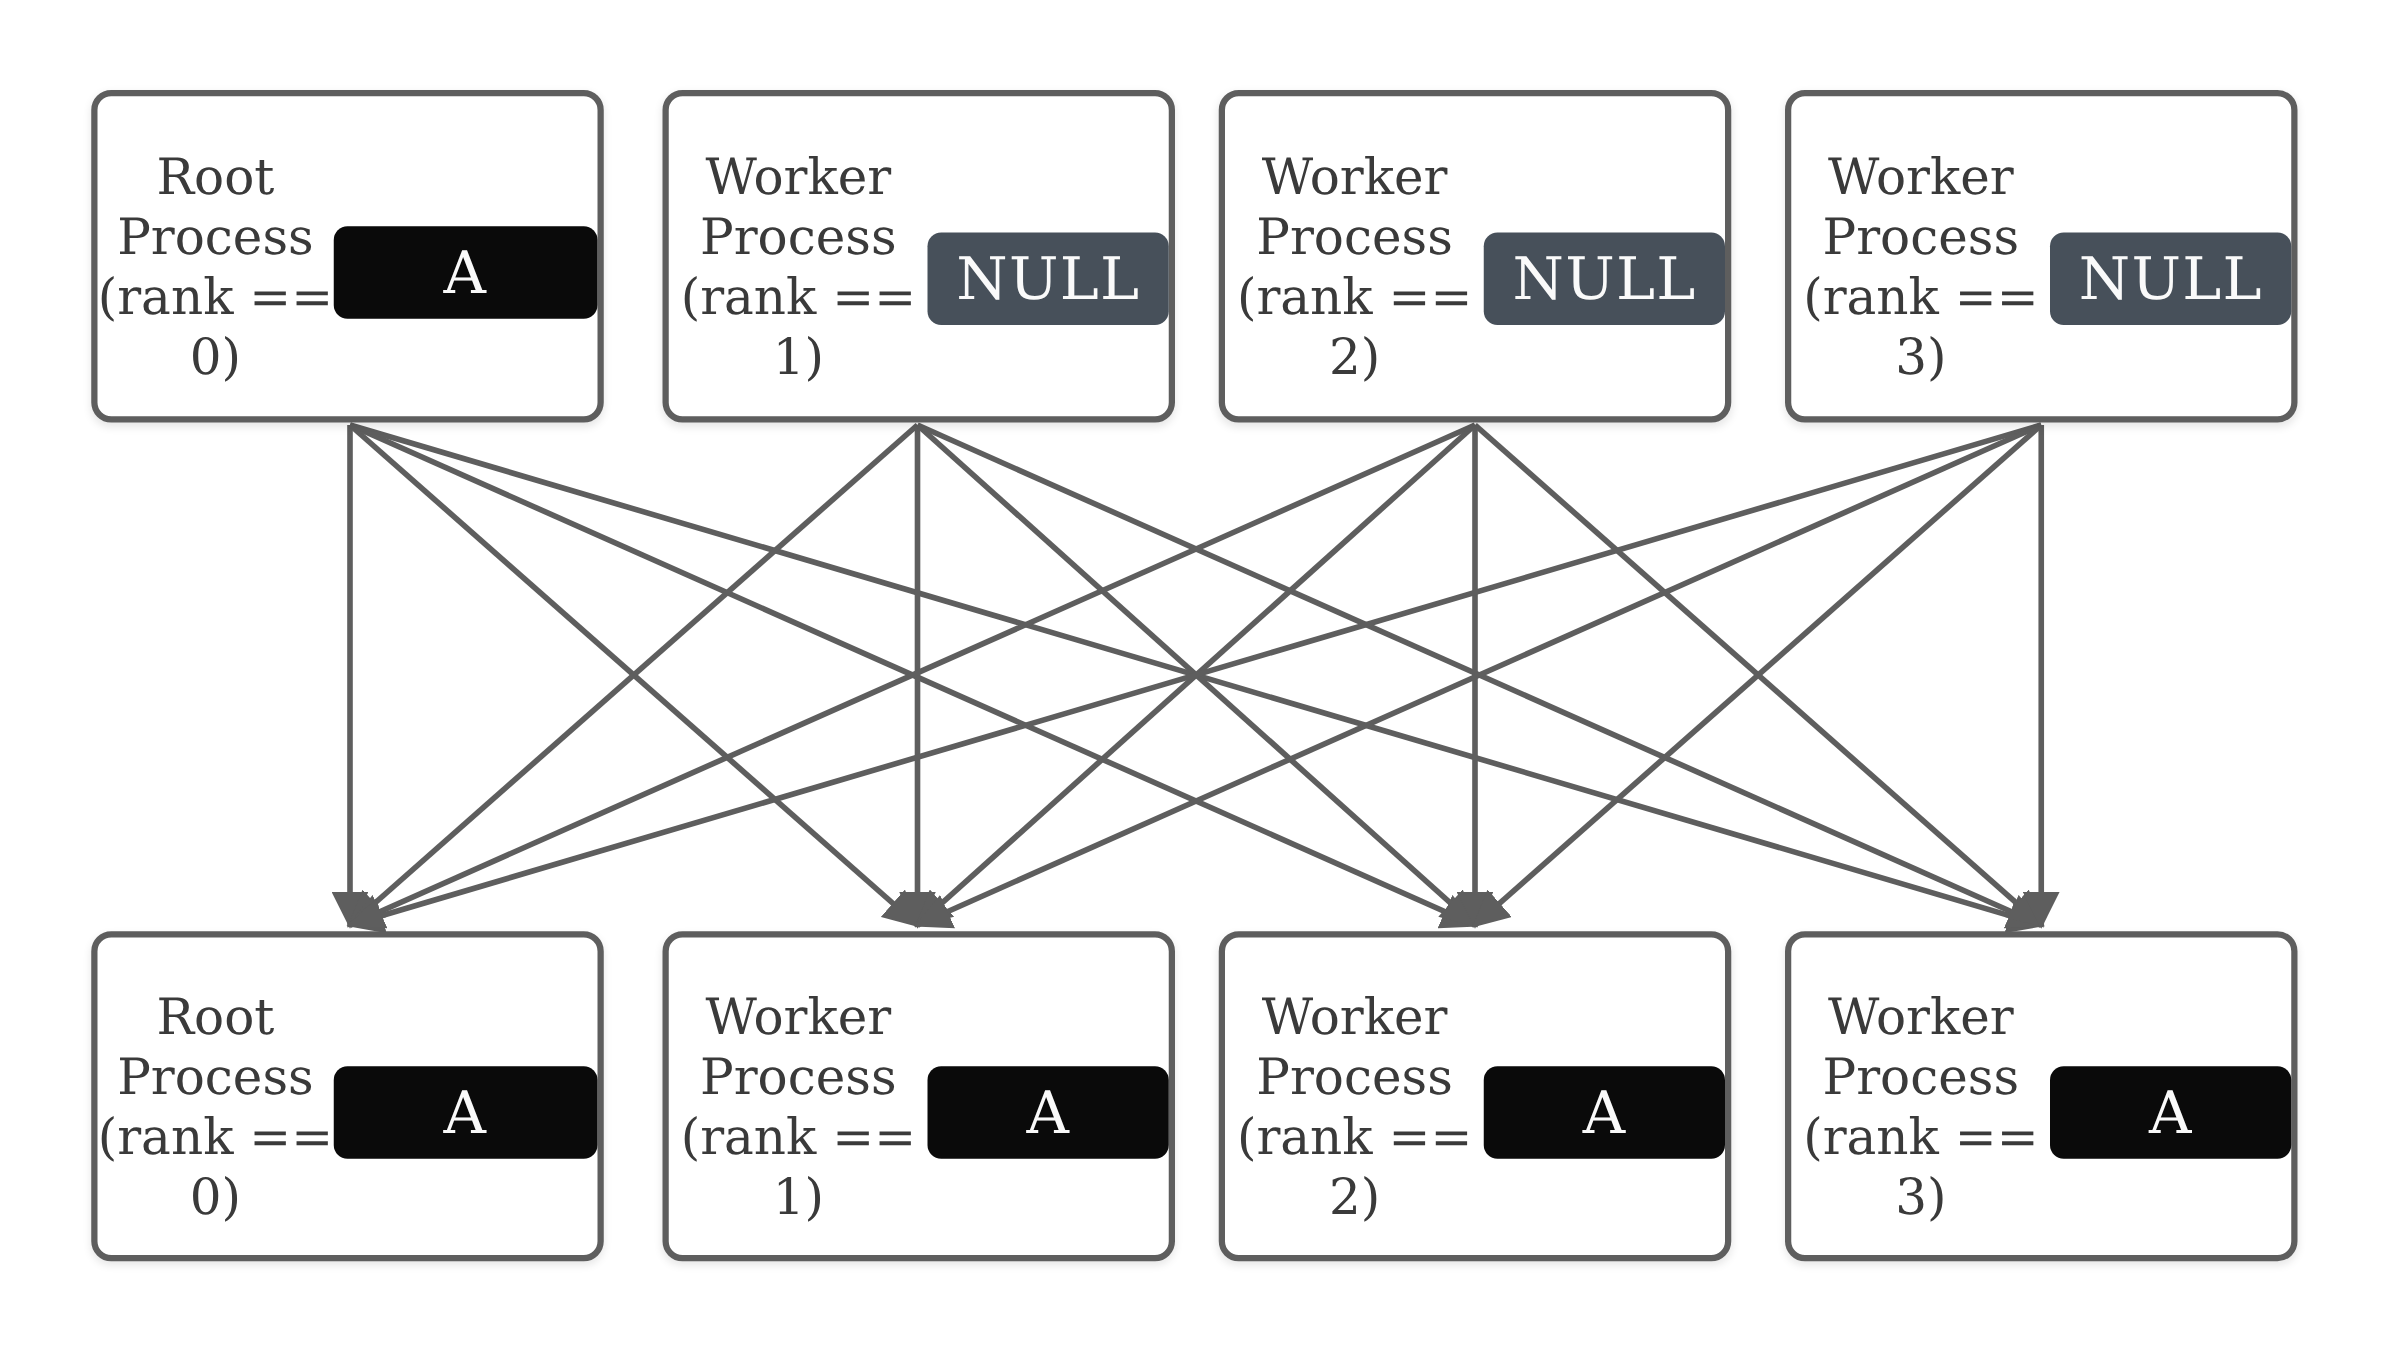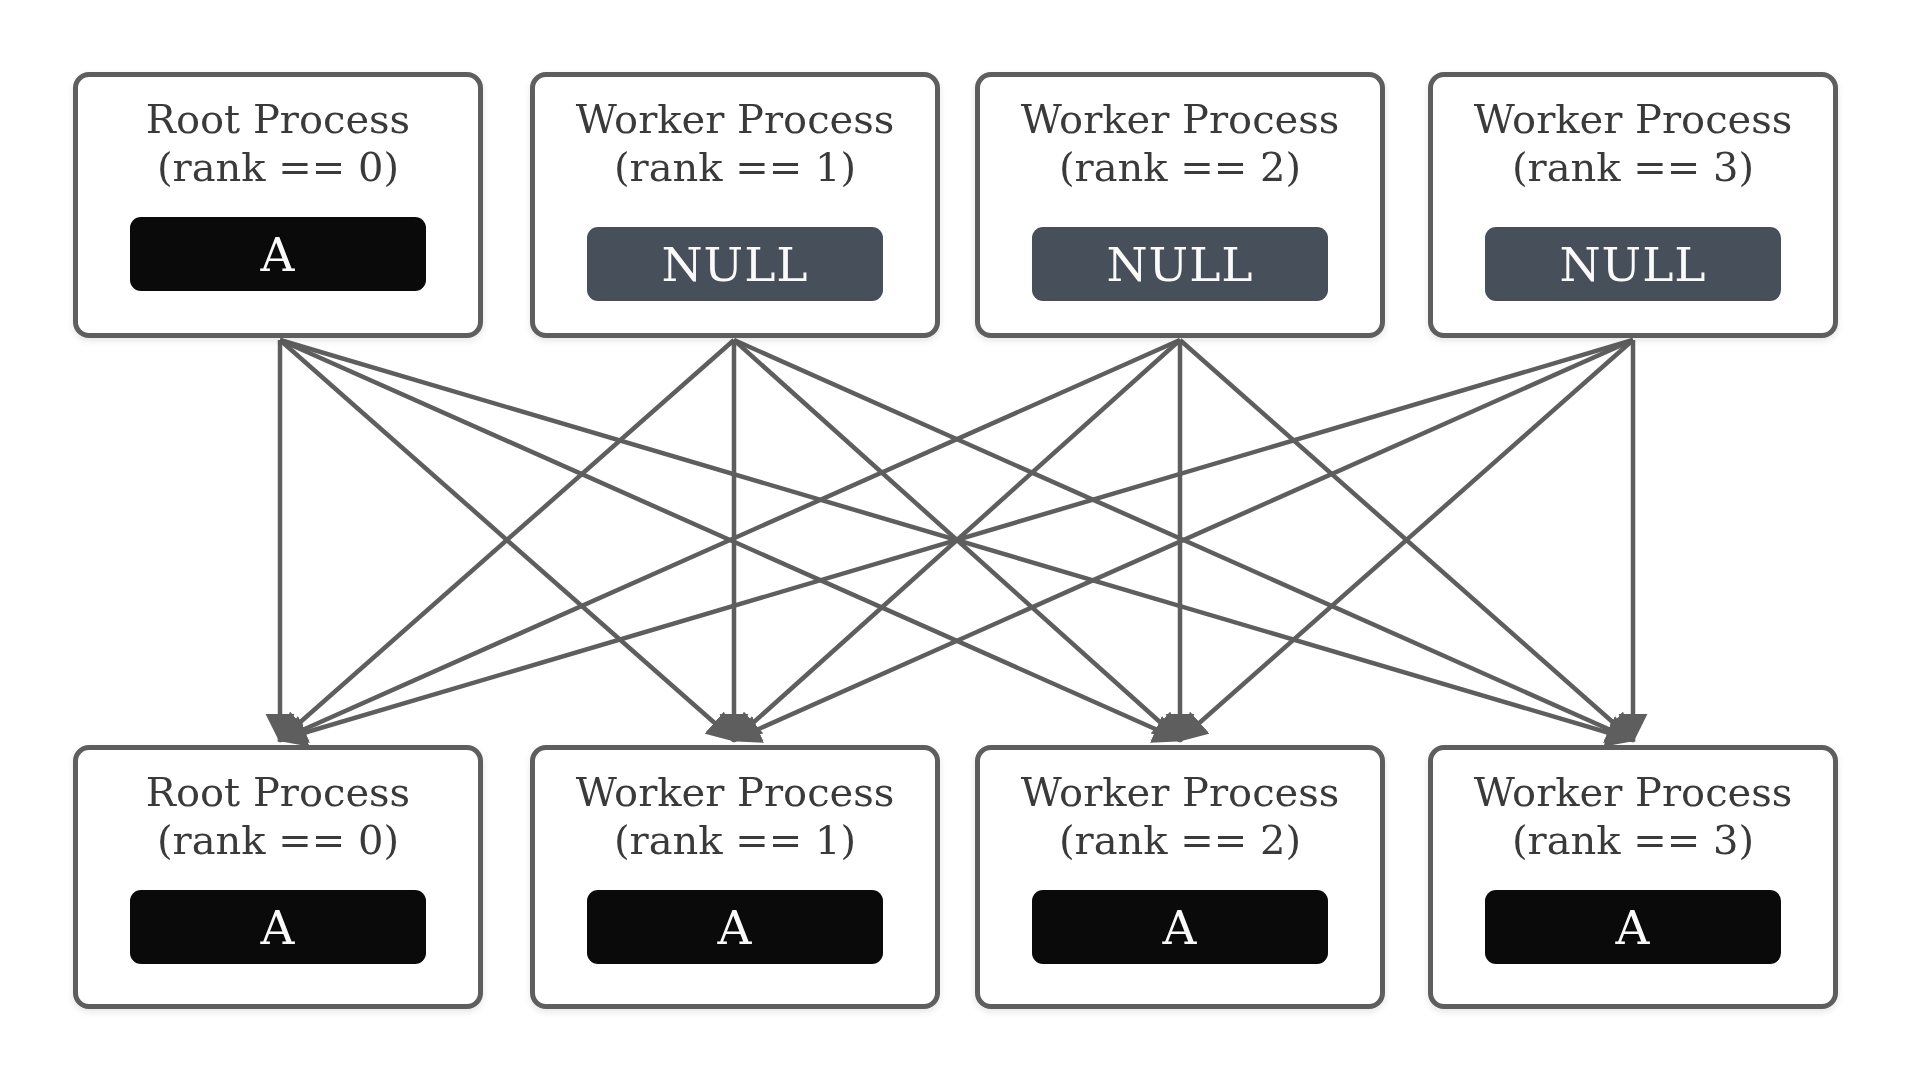--- a/index.html
+++ b/index.html
@@ -25,21 +25,21 @@
   }
   .edge-line{stroke:var(--arrow);stroke-width:4.5;}
   #arrowhead path{fill:var(--arrow);}
   .pbox{
     position:absolute;
     width:410px;
     box-sizing:border-box;
     background:#fff;
     border:5px solid var(--border);
     border-radius:16px;
-    display:flex;flex-direction:column;align-items:center;
+    display:flex;flex-direction:row;align-items:center;
     box-shadow:0 3px 7px rgba(0,0,0,0.10);
   }
   .rowtop{top:72px;height:266px;}
   .rowbot{top:745px;height:264px;}
   .col0{left:73px;}
   .col1{left:530px;}
   .col2{left:975px;}
   .col3{left:1428px;}
   .ptitle{
     margin-top:18px;

